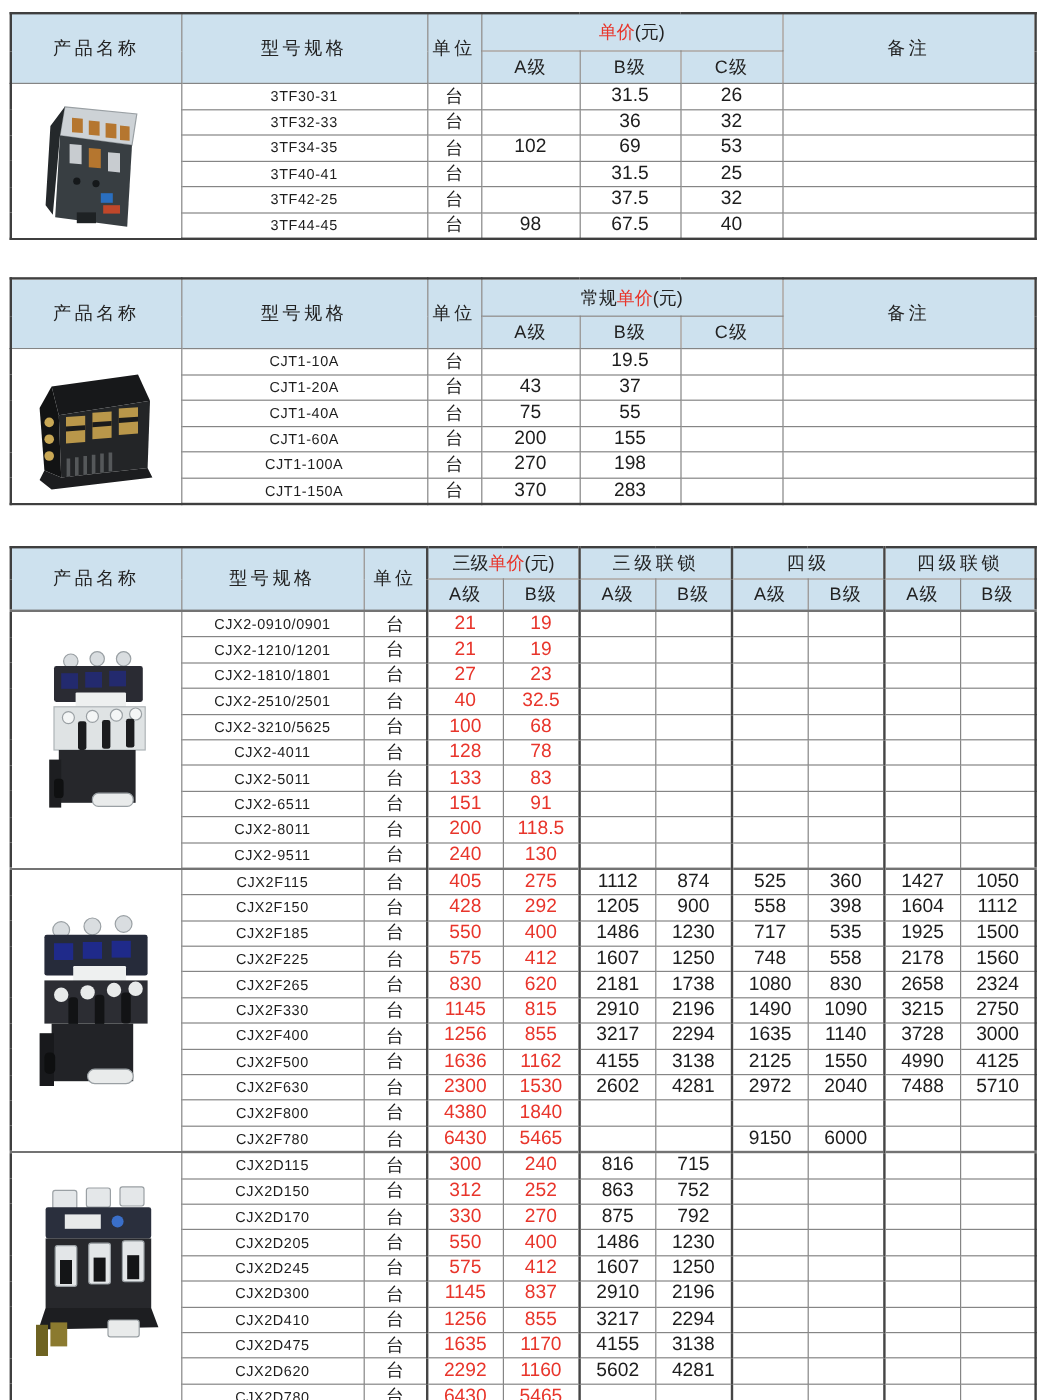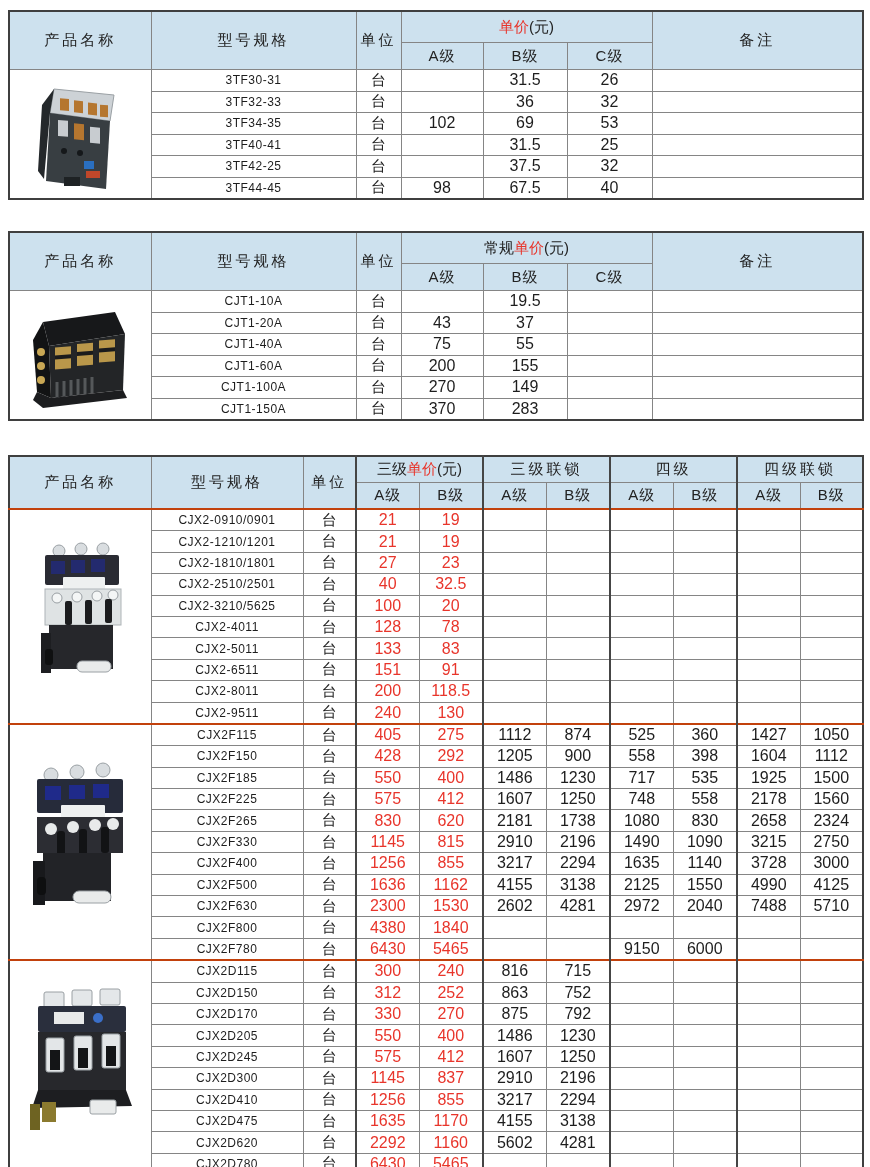--- a/index.html
+++ b/index.html
@@ -29,21 +29,21 @@
   td.model{font-size:12px;letter-spacing:0.5px;}
   td.unit-cn{font-size:15px;}
   .t1 thead tr:first-child th,.t2 thead tr:first-child th{height:30px;}
   .t1 thead tr:last-child th,.t2 thead tr:last-child th{height:26px;}
   .t1 tbody td,.t2 tbody td{height:20.5px;}
   .t3 thead tr th{height:25px;}
   .t3 tbody td{height:20.4px;}
   .t2{margin-top:31px;}
   .t3{margin-top:34px;}
   .gsep{border-left:2px solid #454545 !important;}
-  .t3 tbody{border-top:2px solid #c2410c;margin-left:36px;}
+  .t3 tbody{border-top:2px solid #737373;margin-left:36px;}
   td.img-cell{background:#fff;position:relative;}
   td.img-cell svg{display:block;margin:0 auto;}
 </style>
 </head>
 <body>
 
 <div class="page">
 
   <table class="pt t1">
     <colgroup>
@@ -219,21 +219,21 @@
           <td class="unit-cn">台</td>
           <td>200</td>
           <td>155</td>
           <td></td>
           <td></td>
         </tr>
         <tr>
           <td class="model">CJT1-100A</td>
           <td class="unit-cn">台</td>
           <td>270</td>
-          <td>149</td>
+          <td>198</td>
           <td></td>
           <td></td>
         </tr>
         <tr>
           <td class="model">CJT1-150A</td>
           <td class="unit-cn">台</td>
           <td>370</td>
           <td>283</td>
           <td></td>
           <td></td>
@@ -348,21 +348,21 @@
           <td></td>
           <td class="gsep"></td>
           <td></td>
           <td class="gsep"></td>
           <td></td>
         </tr>
         <tr>
           <td class="model">CJX2-3210/5625</td>
           <td class="unit-cn">台</td>
           <td class="red gsep">100</td>
-          <td class="red">20</td>
+          <td class="red">68</td>
           <td class="gsep"></td>
           <td></td>
           <td class="gsep"></td>
           <td></td>
           <td class="gsep"></td>
           <td></td>
         </tr>
         <tr>
           <td class="model">CJX2-4011</td>
           <td class="unit-cn">台</td>

